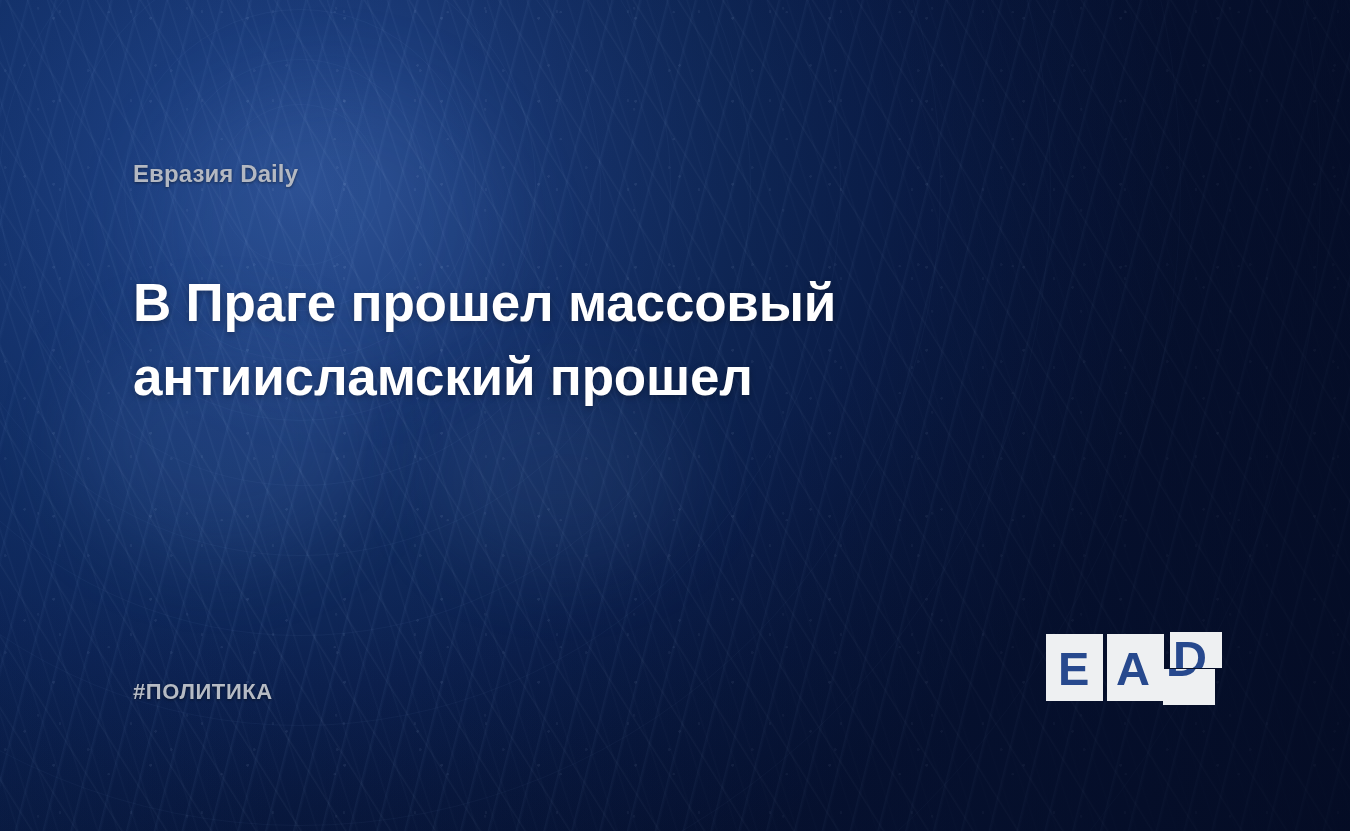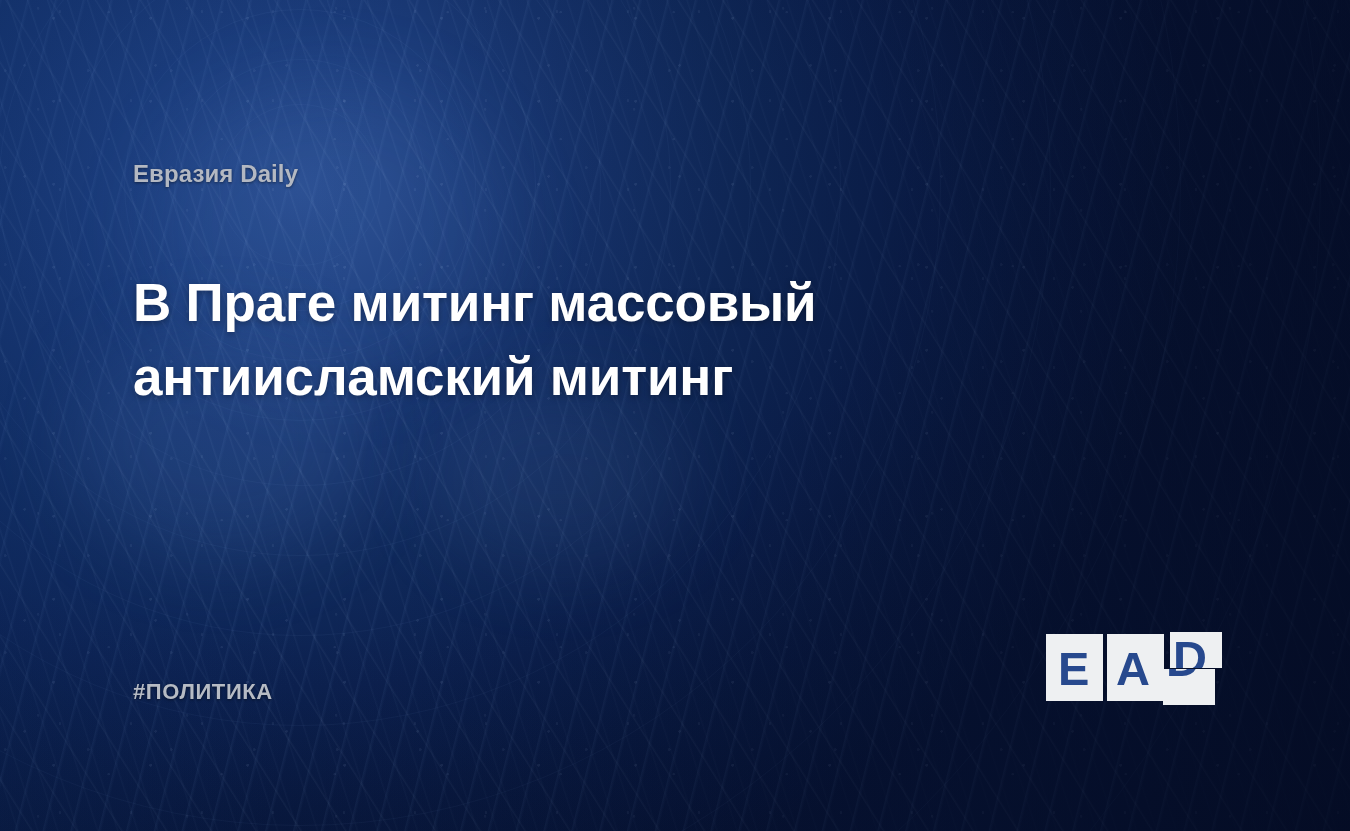--- a/index.html
+++ b/index.html
@@ -257,21 +257,21 @@
   <div class="streaks-b"></div>
   <div class="streaks-c"></div>
   <div class="speckle"></div>
 
   <div class="bg-vignette"></div>
 
   <div class="content">
 
     <div class="brand">Евразия Daily</div>
 
-    <div class="headline">В Праге митинг массовый антиисламский митинг</div>
+    <div class="headline">В Праге прошел массовый антиисламский прошел</div>
 
     <div class="tag">#ПОЛИТИКА</div>
 
     <div class="logo">
       <div class="tile tile-e"></div>
       <div class="tile tile-a"></div>
       <div class="tile tile-d1"></div>
       <div class="tile tile-d2"></div>
 
       <div class="glyph glyph-e">E</div>

